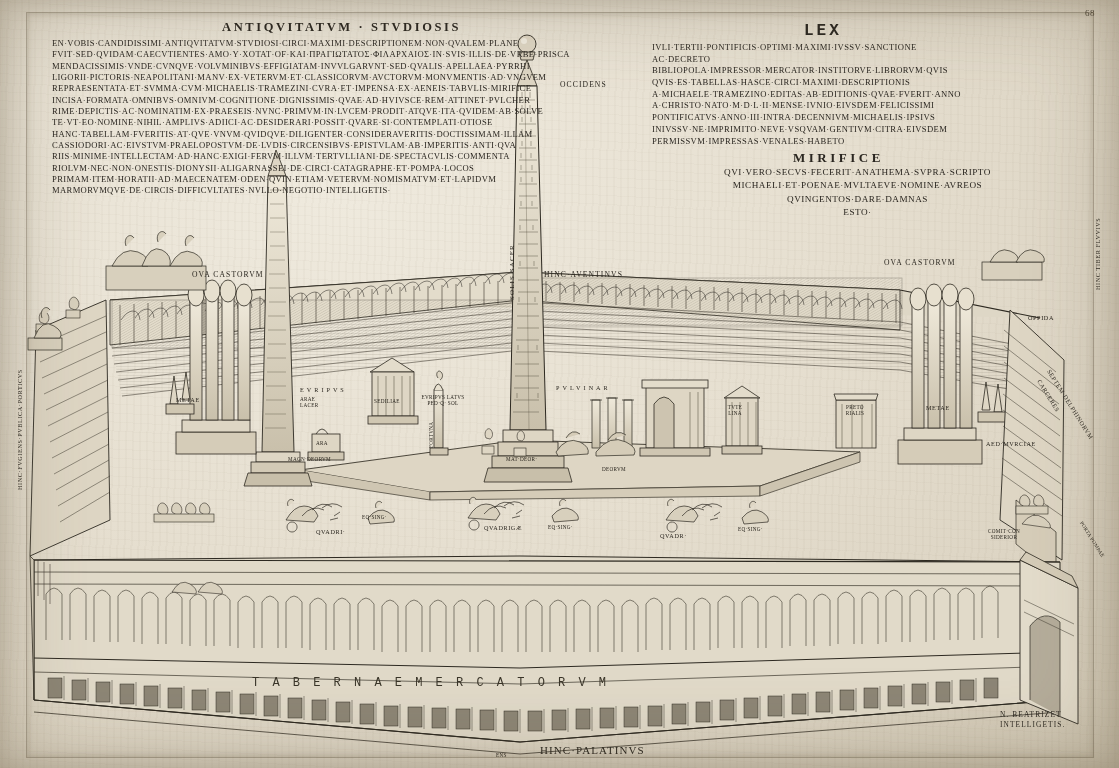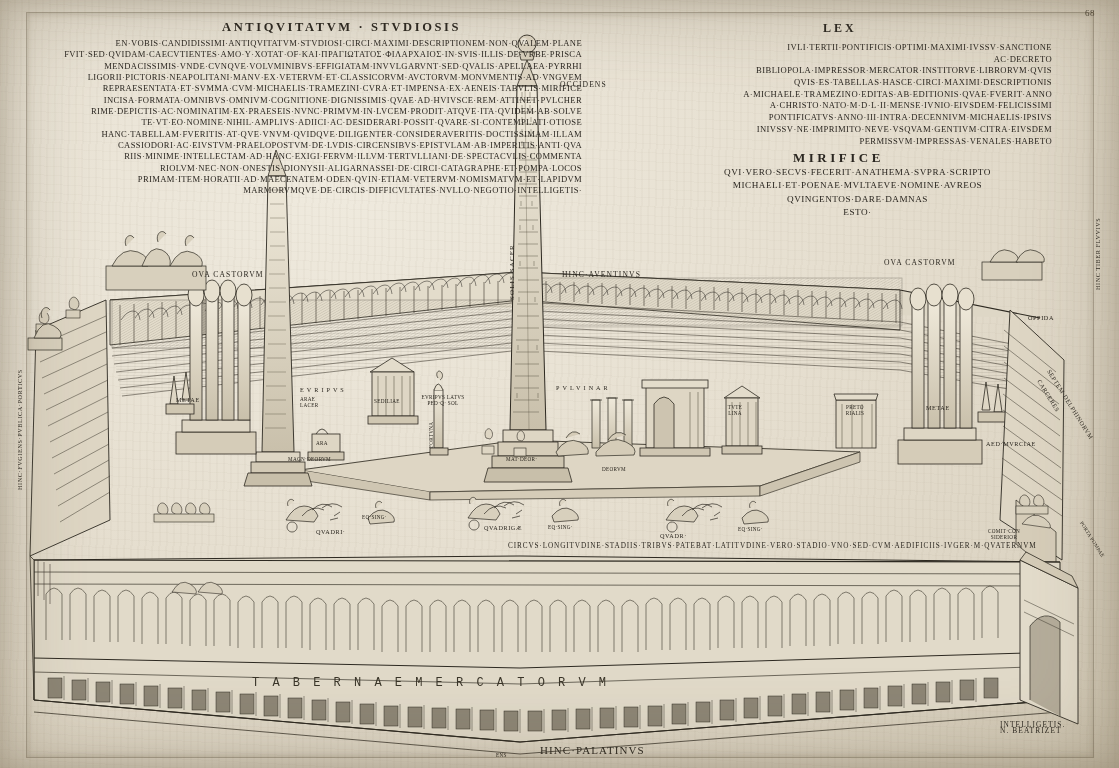--- a/index.html
+++ b/index.html
@@ -51,41 +51,42 @@
     pointer-events: none;
   }
 
   
   .textblock {
     position: absolute;
     color: #2a2620;
     font-family: "Liberation Serif", serif;
     letter-spacing: 0.4px;
     line-height: 1.16;
-    text-align: right;
+    text-align: left;
     white-space: pre-line;
   }
   #left-title {
     left: 222px; top: 20px;
     font-size: 12.5px;
     letter-spacing: 2.6px;
     font-weight: bold;
   }
   #left-body {
     left: 52px; top: 38px;
     width: 530px;
     font-size: 8.6px;
     letter-spacing: 0.35px;
     line-height: 1.32;
   }
   #right-title {
-    left: 823px; top: 22px;
-    font-size: 12px;
+    left: 804px; top: 22px;
+    font-size: 16px;
     letter-spacing: 3px;
     font-weight: bold;
+    font-family: Liberation Mono, monospace;
   }
   #right-body {
     left: 652px; top: 42px;
     width: 400px;
     font-size: 8.6px;
     letter-spacing: 0.4px;
     line-height: 1.36;
   }
   #sanctio-title {
     left: 793px; top: 150px;
@@ -698,21 +699,21 @@
 MICHAELI·ET·POENAE·MVLTAEVE·NOMINE·AVREOS
 QVINGENTOS·DARE·DAMNAS
 ESTO·</div>
 
   <div class="textblock" id="folio-number">68</div>
 
   <div class="caption" style="left:560px; top:80px;">OCCIDENS</div>
 
   <div class="caption rot90" style="left:508px; top:300px; font-size:7px;">SOLIS SACER</div>
 
-  <div class="caption" style="left:562px; top:270px;">HINC·AVENTINVS</div>
+  <div class="caption" style="left:544px; top:270px;">HINC·AVENTINVS</div>
 
   <div class="caption" style="left:192px; top:270px;">OVA CASTORVM</div>
   <div class="caption" style="left:884px; top:258px;">OVA CASTORVM</div>
 
   <div class="caption small" style="left:176px; top:396px;">METAE</div>
   <div class="caption small" style="left:926px; top:404px;">METAE</div>
 
   <div class="caption small" style="left:300px; top:386px; letter-spacing:3px;">EVRIPVS</div>
   <div class="caption small" style="left:556px; top:384px; letter-spacing:3px;">PVLVINAR</div>
 
@@ -737,25 +738,24 @@
   <div class="caption tiny" style="left:986px; top:528px; width:36px; white-space:normal; text-align:center;">COMIT·CON SIDERIOR</div>
   <div class="caption tiny rot60" style="left:1084px; top:520px;">PORTA POMPAE</div>
 
   <div class="caption small" style="left:316px; top:528px;">QVADRI·</div>
   <div class="caption tiny" style="left:362px; top:514px;">EQ·SING·</div>
   <div class="caption small" style="left:484px; top:524px;">QVADRIGÆ</div>
   <div class="caption tiny" style="left:548px; top:524px;">EQ·SING·</div>
   <div class="caption small" style="left:660px; top:532px;">QVADR·</div>
   <div class="caption tiny" style="left:738px; top:526px;">EQ·SING·</div>
 
-  <div class="caption" style="left:508px; top:542px; font-size:7.2px; letter-spacing:0.9px;">CIRCVS·LONGITVDINE·STADIIS·TRIBVS·PATEBAT·LATITVDINE·VERO·STADIO·VNO·SED·CVM·AEDIFICIIS·IVGER·M·QVATERNVM</div>
 
   <div class="caption" style="left:252px; top:676px; font-size:12px; letter-spacing:3px; color:#3a3529;font-family:Liberation Mono, monospace;">T  A  B  E  R  N  A  E    M  E  R  C  A  T  O  R  V  M</div>
 
   <div class="caption" style="left:540px; top:744px; font-size:11px;">HINC·PALATINVS</div>
   <div class="caption tiny" style="left:496px; top:752px;">ENS</div>
 
-  <div class="caption" style="left:1000px; top:710px; font-size:7.4px;margin-top:16px;">N. BEATRIZET</div>
+  <div class="caption" style="left:1000px; top:710px; font-size:7.4px;">N. BEATRIZET</div>
   <div class="caption" style="left:1000px; top:720px; font-size:7.4px;">INTELLIGETIS.</div>
 
   <div class="plate-edge"></div>
   <div class="vignette"></div>
 </div>
 
 </body></html>

